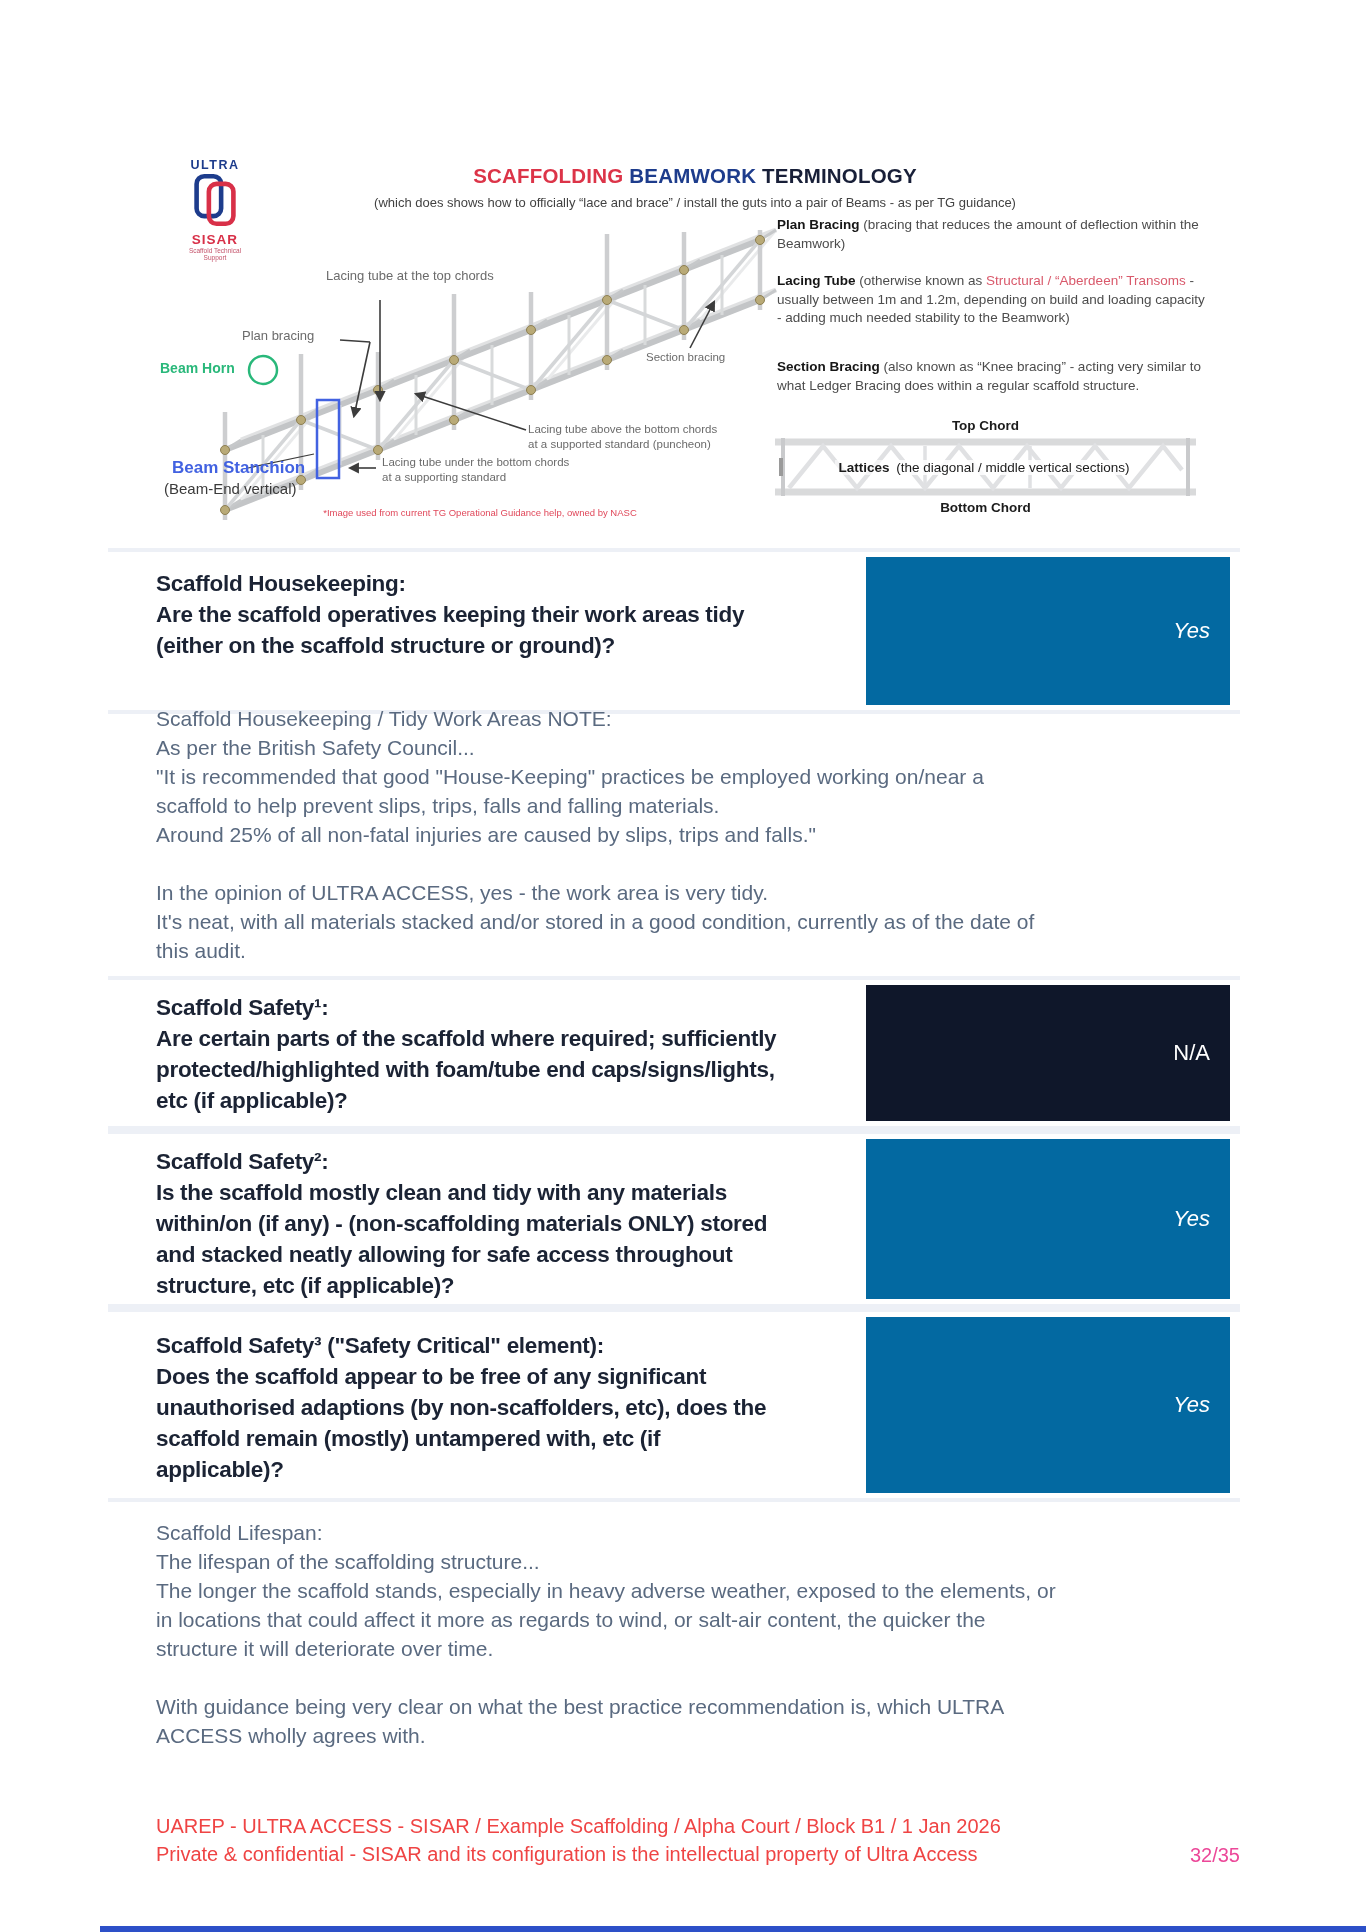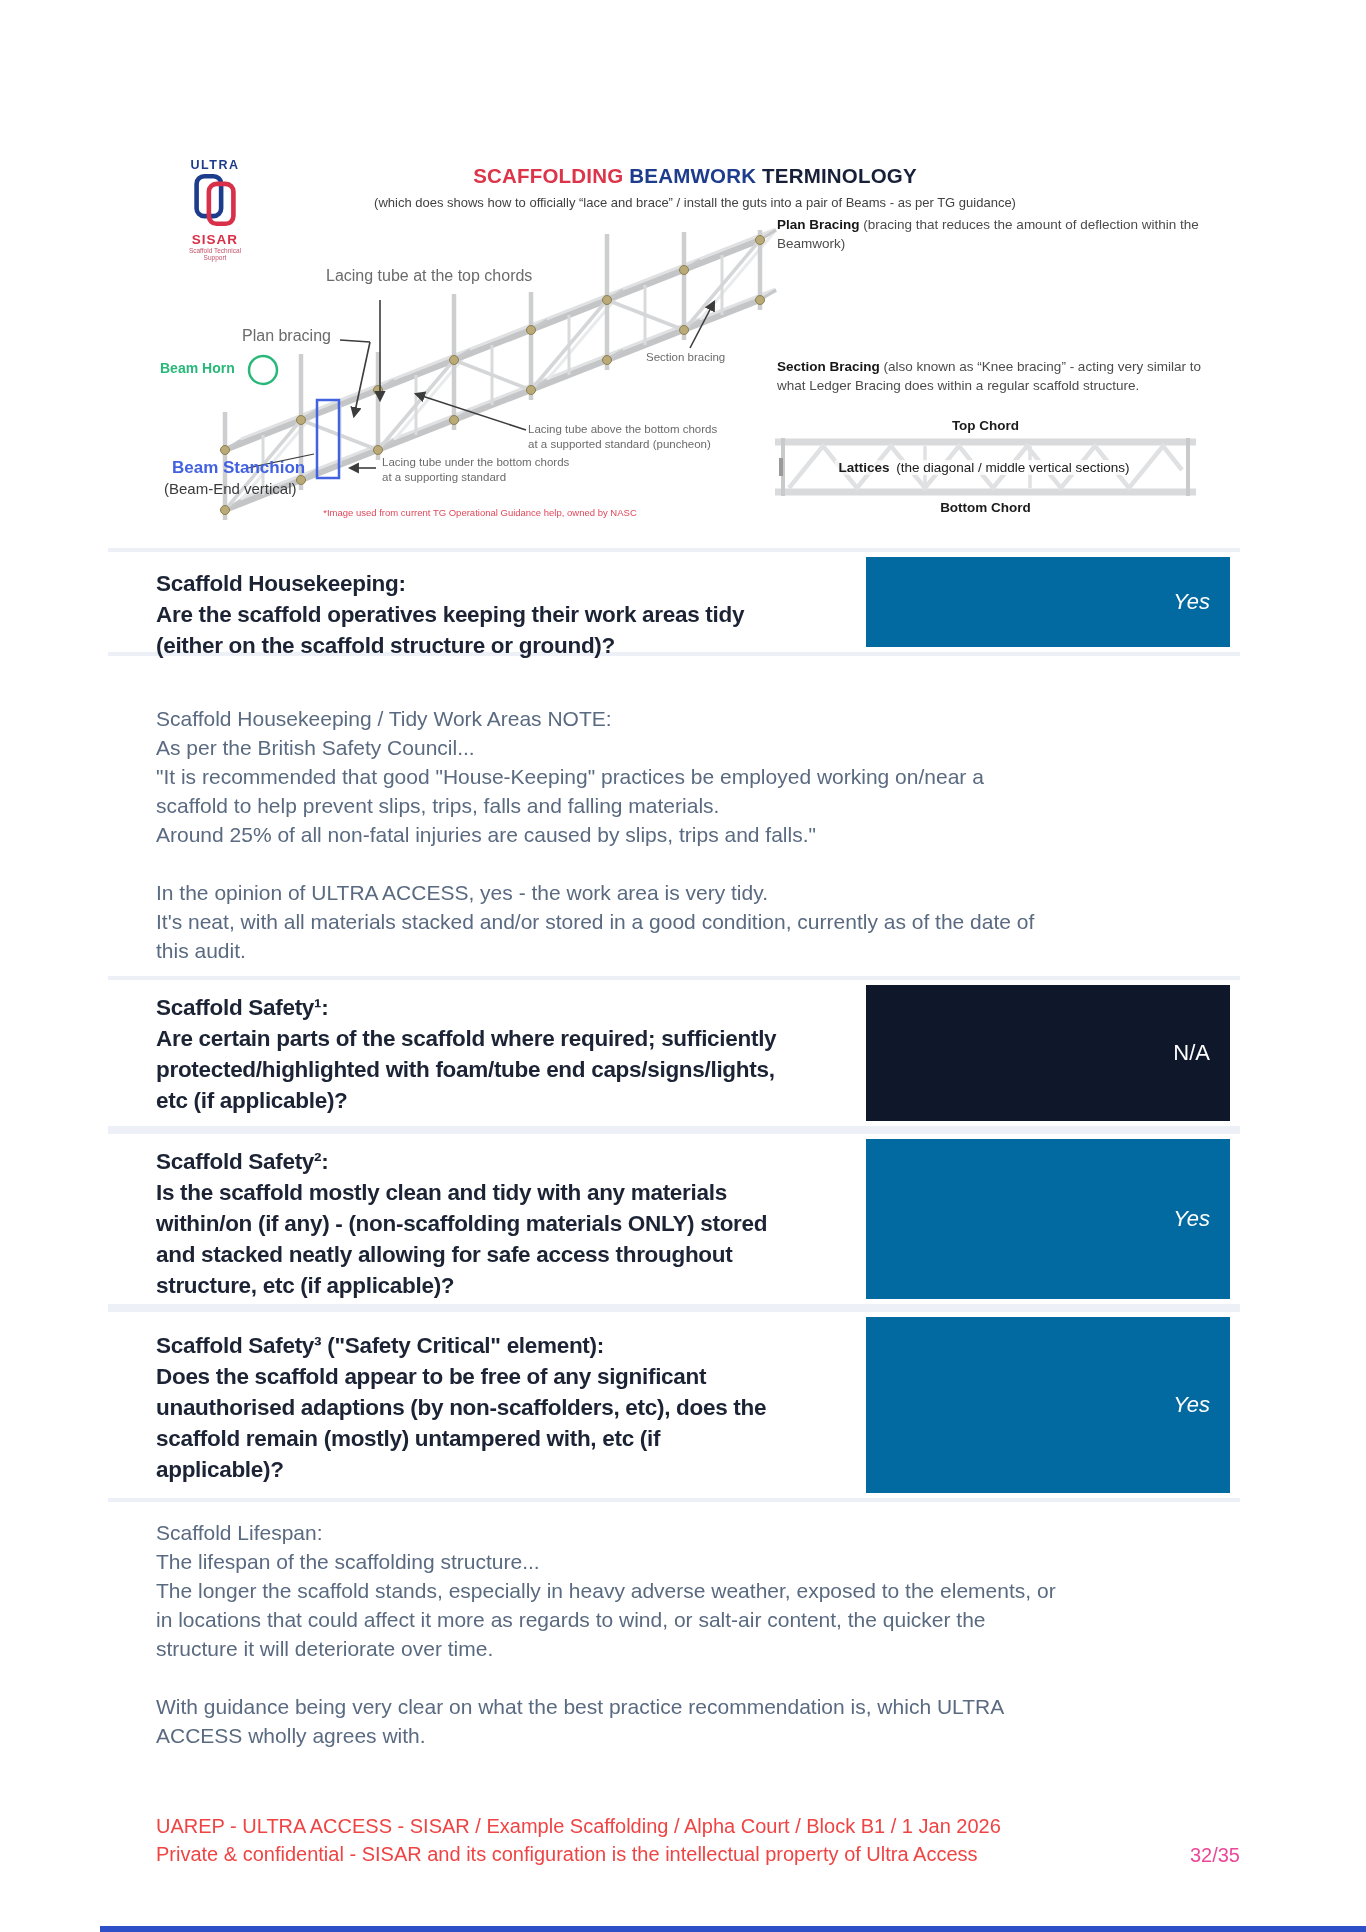--- a/index.html
+++ b/index.html
@@ -13,21 +13,21 @@
   #figure{left:130px;top:150px;width:1115px;height:395px;}
   #logo{left:50px;top:8px;width:70px;text-align:center;}
   #logo .ultra{font-size:12.5px;font-weight:bold;color:#1d3c8c;letter-spacing:1.5px;}
   #logo .access{font-size:13.5px;font-weight:bold;color:#d83048;letter-spacing:1px;}
   #logo .tagline{font-size:6.5px;color:#c4526a;}
   #title-block{left:200px;top:14px;width:730px;text-align:center;}
   .fig-title{font-size:20.5px;font-weight:bold;letter-spacing:.2px;}
   .t-red{color:#dc3448;} .t-blue{color:#1d3c8c;} .t-dark{color:#181f38;}
   .fig-subtitle{margin-top:7px;font-size:13px;color:#424242;}
 
-  .dlabel{font-size:16px;color:#6b6b6b;white-space:pre-line;line-height:15px;}
+  .dlabel{font-size:13px;color:#6b6b6b;white-space:pre-line;line-height:15px;}
   .dlabel-green{font-size:14px;font-weight:bold;color:#29b87a;}
   .dlabel-blue{font-size:17px;font-weight:bold;color:#4262e1;}
   .dlabel-sub{font-size:15px;color:#3a3a3a;}
   .footnote{font-size:9.5px;color:#e0485a;text-align:center;}
 
   .defs-p{left:647px;width:432px;font-size:13.5px;line-height:18.5px;color:#4c4c4c;}
   .defs-p .term{font-weight:bold;color:#161616;}
   .defs-p .red{color:#d9596b;}
   .chord-label{left:645px;width:421px;text-align:center;font-size:13.5px;font-weight:bold;color:#1b1b1b;}
   #lattice-text{left:645px;top:288px;width:421px;height:58px;display:flex;align-items:center;justify-content:center;font-size:13.5px;color:#1b1b1b;}
@@ -183,20 +183,23 @@
 at a supported standard (puncheon)</div>
   <div class="abs dlabel" style="left:252px;top:305px;font-size:11.5px;">Lacing tube under the bottom chords
 at a supporting standard</div>
   <div class="abs dlabel-blue" style="left:42px;top:308px;">Beam Stanchion</div>
   <div class="abs dlabel-sub" style="left:34px;top:330px;">(Beam-End vertical)</div>
   <div class="abs footnote" style="left:150px;top:357px;width:400px;">*Image used from current TG Operational Guidance help, owned by NASC</div>
 
   <div class="abs defs-p" style="top:66px;">
     <span class="term">Plan Bracing</span><span> (bracing that reduces the amount of deflection within the Beamwork)</span>
   </div>
+  <div class="abs defs-p" style="top:122px;">
+    <span class="term">Lacing Tube</span><span> (otherwise known as </span><span class="red">Structural / “Aberdeen” Transoms</span><span> - usually between 1m and 1.2m, depending on build and loading capacity - adding much needed stability to the Beamwork)</span>
+  </div>
   <div class="abs defs-p" style="top:208px;">
     <span class="term">Section Bracing</span><span> (also known as “Knee bracing” - acting very similar to what Ledger Bracing does within a regular scaffold structure.</span>
   </div>
 
   <div class="abs chord-label" style="top:268px;">Top Chord</div>
 
   <svg class="abs" style="left:645px;top:288px;" width="421" height="58" viewBox="0 0 421 58">
     <path d="M0 4 H421" stroke="#d9dadb" stroke-width="7"></path>
     <path d="M0 54 H421" stroke="#d9dadb" stroke-width="7"></path>
     <path d="M8 0 V58" stroke="#c9cacc" stroke-width="4"></path>
@@ -205,21 +208,21 @@
     <path d="M14 50 L48 8 L82 50 L116 8 L150 50 L184 8 L218 50 L252 8 L286 50 L320 8 L354 50 L388 8 L407 32" stroke="#e0e1e3" stroke-width="4.5" fill="none"></path>
     <path d="M150 8 V50 M255 8 V50" stroke="#e0e1e3" stroke-width="3.5"></path>
   </svg>
   <div id="lattice-text" class="abs">
     <span><b>Lattices</b><span> (the diagonal / middle vertical sections)</span></span>
   </div>
 
   <div class="abs chord-label" style="top:350px;">Bottom Chord</div>
 </div>
 
-<div class="abs qrow" style="top:548px;height:108px;">
+<div class="abs qrow" style="top:548px;height:166px;">
   <div class="qtext" style="top:16px;">Scaffold Housekeeping:
 Are the scaffold operatives keeping their work areas tidy
 (either on the scaffold structure or ground)?</div>
   <div class="abox yes">
       <span>Yes</span>
     </div>
 </div>
 
 <div class="abs note" style="top:704px;">Scaffold Housekeeping / Tidy Work Areas NOTE:
 As per the British Safety Council...

